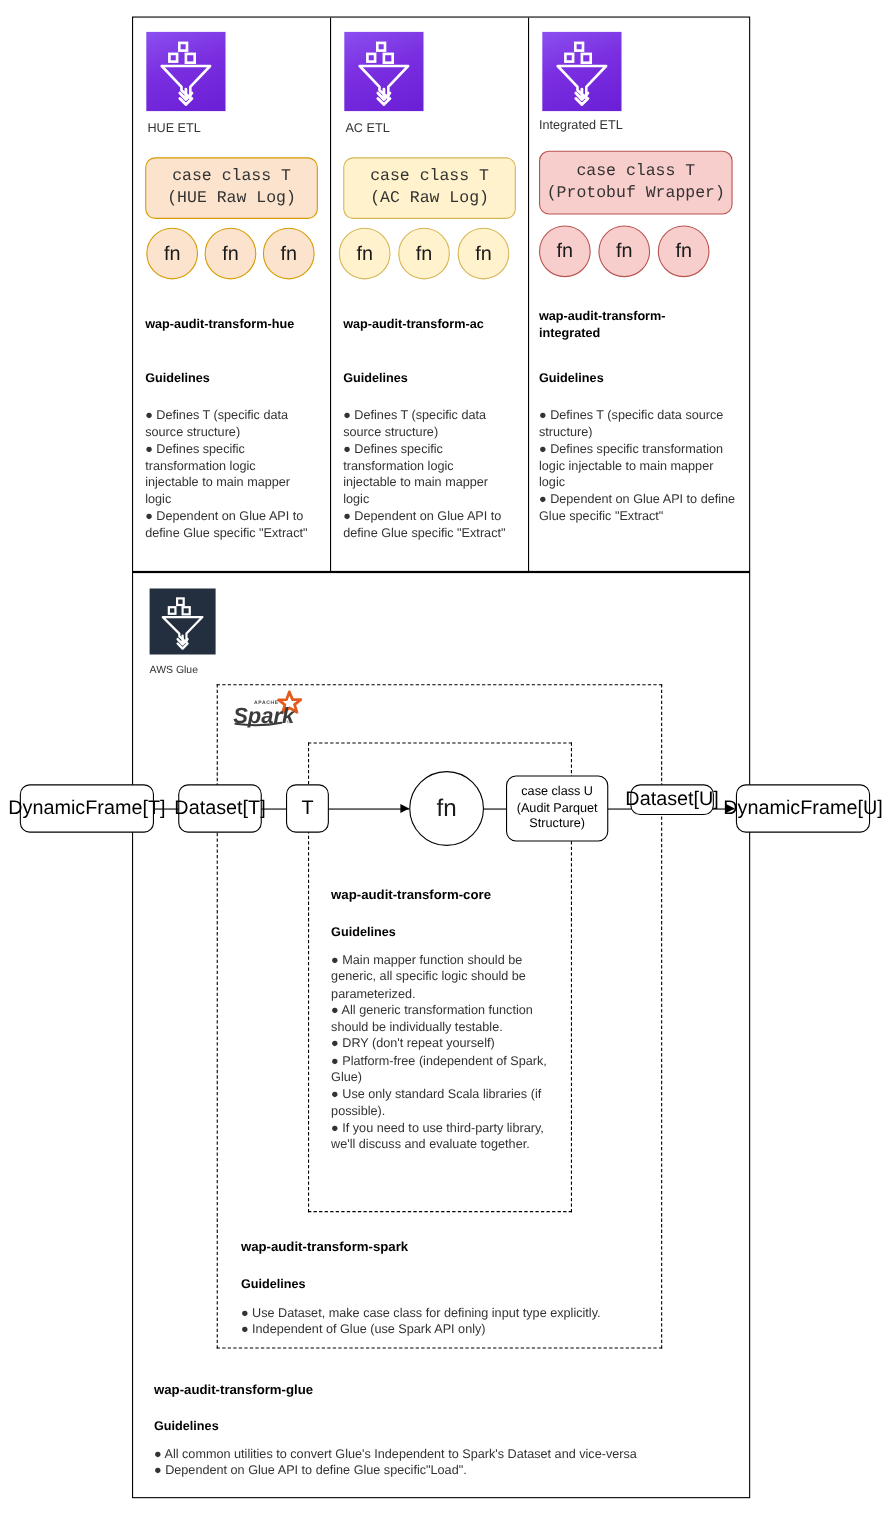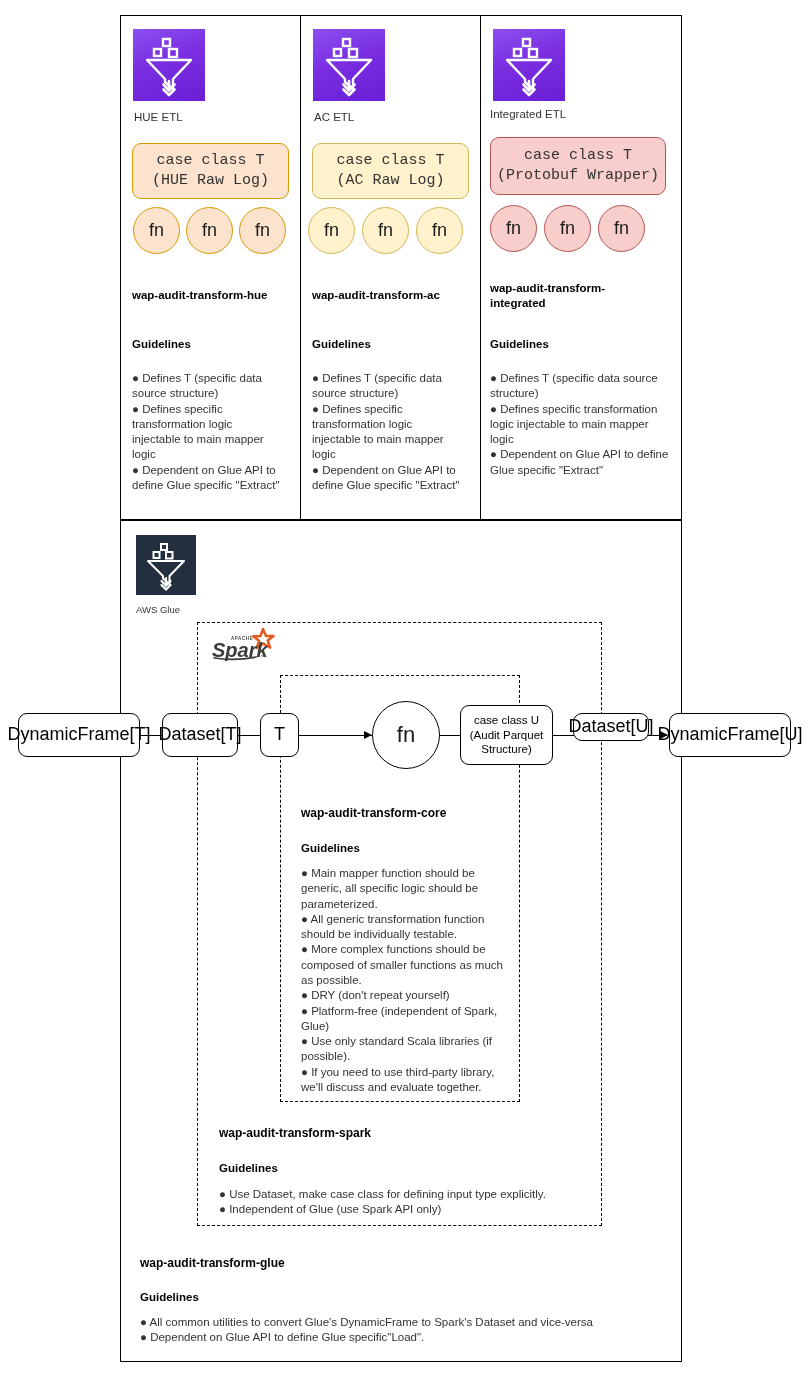--- a/index.html
+++ b/index.html
@@ -350,34 +350,33 @@
 
   <div class="node" style="left:573px; top:713px; width:76px; height:28px;">Dataset[U]</div>
 
   <div class="node" style="left:669px; top:713px; width:122px; height:44px;">DynamicFrame[U]</div>
 
   <div class="mod-title" style="left:301px; top:806px; width:215px; font-size:12px;">wap-audit-transform-core</div>
   <div class="gl-title" style="left:301px; top:842px;">Guidelines</div>
   <div class="gl-list" style="left:301px; top:866px; width:206px;">
     <div>● Main mapper function should be generic, all specific logic should be parameterized.</div>
     <div>● All generic transformation function should be individually testable.</div>
-    <div>● More complex functions should be composed of smaller functions as much as possible.</div>
     <div>● DRY (don't repeat yourself)</div>
     <div>● Platform-free (independent of Spark, Glue)</div>
     <div>● Use only standard Scala libraries (if possible).</div>
     <div>● If you need to use third-party library, we'll discuss and evaluate together.</div>
   </div>
 
   <div class="mod-title" style="left:219px; top:1126px; width:300px; font-size:12px;">wap-audit-transform-spark</div>
   <div class="gl-title" style="left:219px; top:1162px;">Guidelines</div>
   <div class="gl-list" style="left:219px; top:1187px; width:380px;">
     <div>● Use Dataset, make case class for defining input type explicitly.</div>
     <div>● Independent of Glue (use Spark API only)</div>
   </div>
 
   <div class="mod-title" style="left:140px; top:1256px; width:330px; font-size:12px;">wap-audit-transform-glue</div>
   <div class="gl-title" style="left:140px; top:1291px;">Guidelines</div>
   <div class="gl-list" style="left:140px; top:1315px; width:520px;">
-    <div>● All common utilities to convert Glue's DynamicFrame to Spark's Dataset and vice-versa</div>
+    <div>● All common utilities to convert Glue's Independent to Spark's Dataset and vice-versa</div>
     <div>● Dependent on Glue API to define Glue specific"Load".</div>
   </div>
 
 </div>
 
 </body></html>

